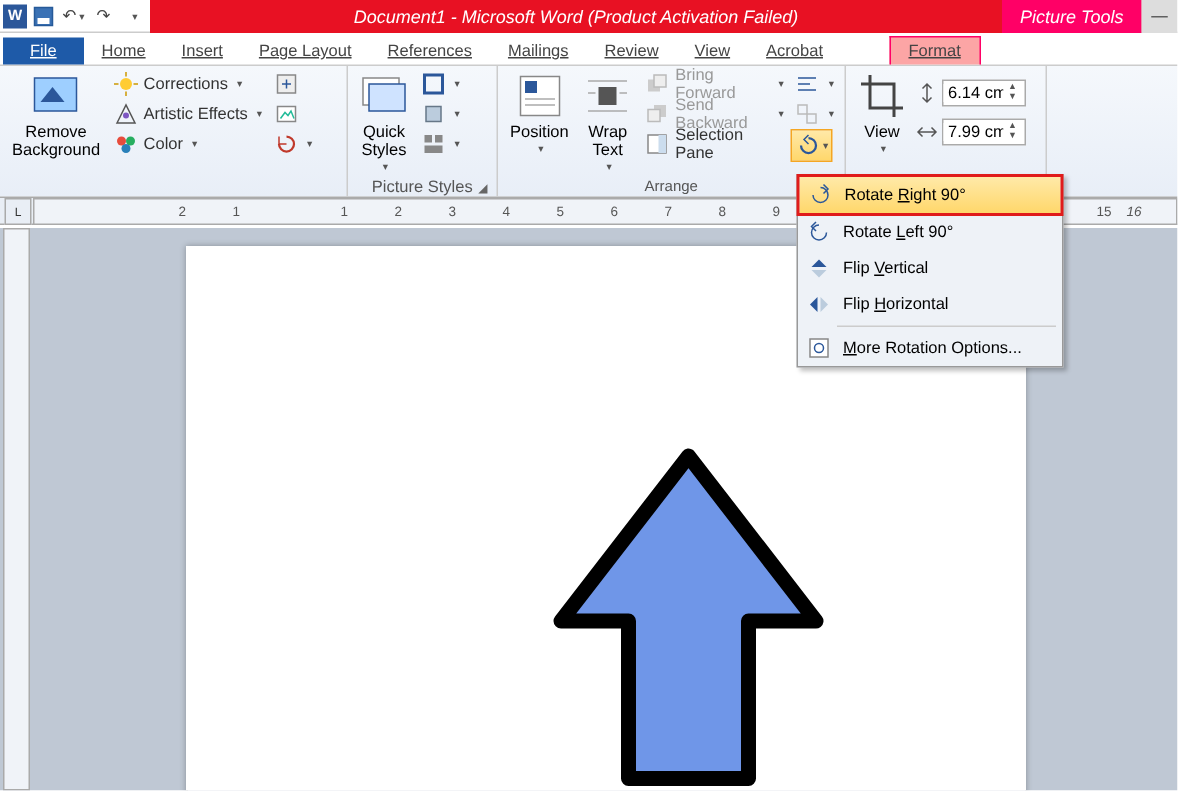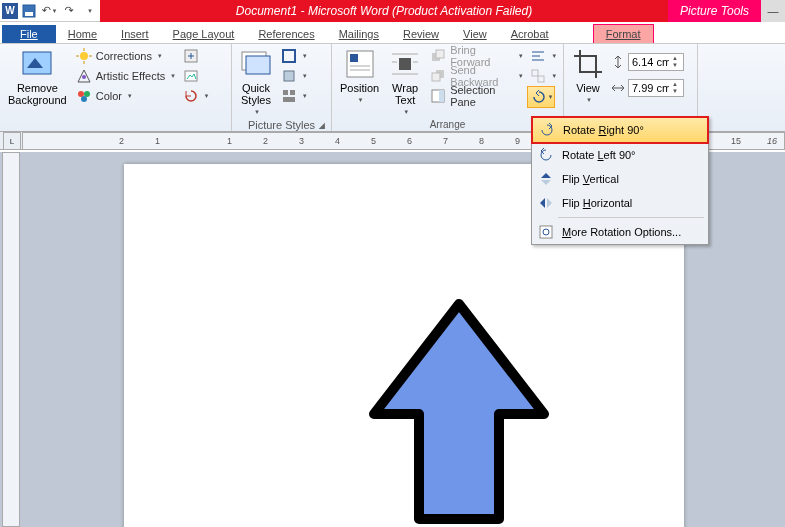--- a/index.html
+++ b/index.html
@@ -350,21 +350,21 @@
         <span class="tick" style="left: 384px;">6</span>
         <span class="tick" style="left: 420px;">7</span>
         <span class="tick" style="left: 456px;">8</span>
         <span class="tick" style="left: 492px;">9</span>
         <span class="tick" style="left: 528px;">10</span>
         <span class="tick" style="left: 564px;">11</span>
         <span class="tick" style="left: 600px;">12</span>
         <span class="tick" style="left: 636px;">13</span>
         <span class="tick" style="left: 672px;">14</span>
         <span class="tick" style="left: 708px;">15</span>
-        <span class="tick" style="left: 744px; font-style: italic;">16</span>
+        <span class="tick" style="left: 728px; font-style: italic;">16</span>
       </div>
   </div>
 </div>
 
 <div class="workspace">
   <div class="ruler-v"></div>
   <div class="doc-scroll">
     <div class="page">
       <div class="picture-frame">
         <svg class="arrow-svg" viewBox="0 0 190 235">

